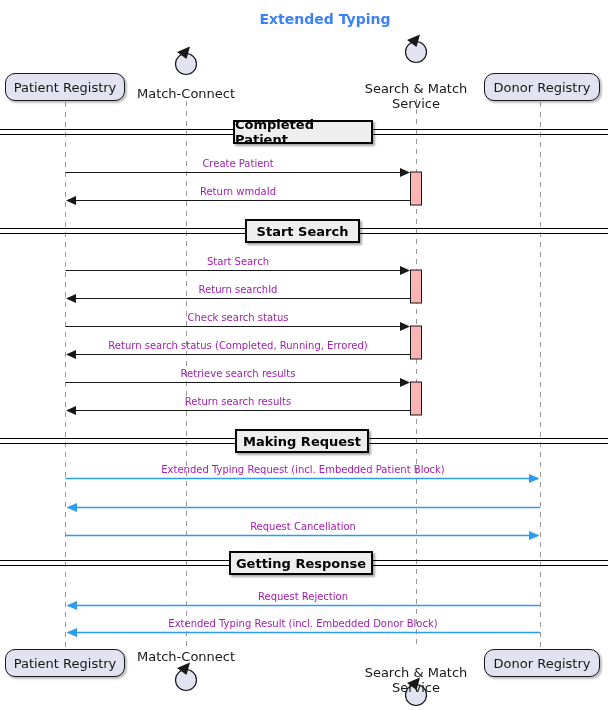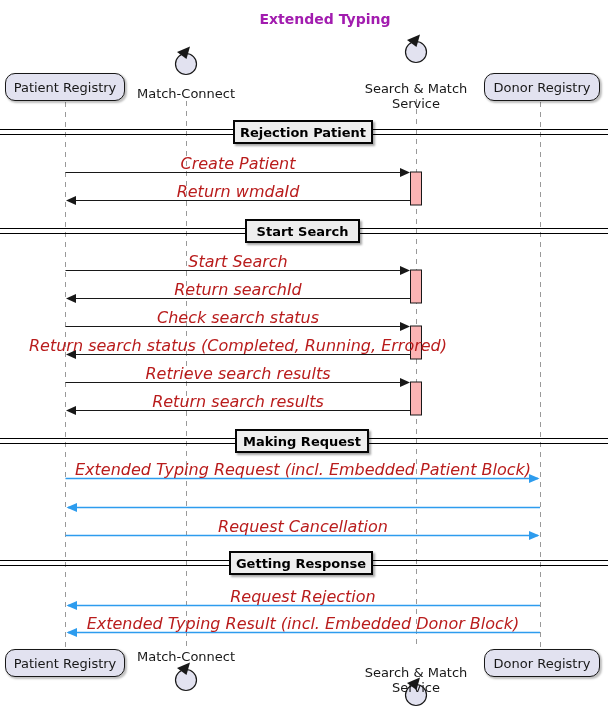--- a/index.html
+++ b/index.html
@@ -1,32 +1,32 @@
 <!DOCTYPE html>
 <html style="--participant_fill: #E2E2F0; --participant_border: #181818; --activation_fill: #FBB4B4; --divider_fill: #EEEEEE; --arrow_black: #181818; --arrow_blue: #2D9CEE; --lifeline: #999999;"><head>
 <meta charset="utf-8">
 <style>
   html,body{margin:0;padding:0;background:#ffffff;}
   .stage{position:relative;width:608px;height:711px;background:#fff;
          font-family:"DejaVu Sans","Liberation Sans",sans-serif;color:#181818;overflow:hidden;}
   svg{position:absolute;left:0;top:0;}
   .title{position:absolute;left:0;right:0;top:11px;text-align:center;
-         font-size:14px;font-weight:bold;color:#a21caf;padding-left:42px;}
+         font-size:14px;font-weight:bold;color:#3b82f6;padding-left:42px;}
   .pbox{position:absolute;height:26px;background:var(--participant_fill,#E2E2F0);
         border:1px solid var(--participant_border,#181818);border-radius:10px;
         display:flex;align-items:center;justify-content:center;font-size:13px;
         box-shadow:1.5px 1.5px 2px rgba(0,0,0,.25);}
   .plabel{position:absolute;transform:translateX(-50%);font-size:13px;white-space:nowrap;}
   .plabel.wrap{white-space:normal;width:120px;text-align:center;line-height:15px;margin-top:17px;}
   .divbox{position:absolute;height:20px;background:var(--divider_fill,#EEEEEE);
           border:2px solid #050505;display:flex;align-items:center;justify-content:center;
           font-size:13px;font-weight:bold;color:#000;
           box-shadow:2px 2px 2px rgba(0,0,0,.35);}
   .msg{position:absolute;transform:translateX(-50%);white-space:nowrap;
-       font-size:16px;height:15px;line-height:15px;color:#b91c1c;font-style:italic;}
+       font-size:10px;height:15px;line-height:15px;color:#a21caf;}
   .lf{stroke:var(--lifeline,#999999);stroke-width:1;stroke-dasharray:5 5;fill:none;}
   .bl{stroke:var(--arrow_black,#181818);stroke-width:1.2;fill:none;}
   .bh{fill:var(--arrow_black,#181818);stroke:none;}
   .bu{stroke:var(--arrow_blue,#2D9CEE);stroke-width:1.4;fill:none;}
   .buh{fill:var(--arrow_blue,#2D9CEE);stroke:none;}
   .act{fill:var(--activation_fill,#FBB4B4);stroke:var(--participant_border,#181818);stroke-width:1;}
   .ctrl{fill:var(--participant_fill,#E2E2F0);stroke:var(--participant_border,#181818);stroke-width:1.2;}
   .ctrlh{fill:#181818;stroke:none;}
   .dl{stroke:#000;stroke-width:1;}
 </style>
@@ -141,21 +141,21 @@
   <div class="pbox" style="left:5px;top:73px;width:118px;">
     <span>Patient Registry</span>
   </div>
   <div class="plabel" style="left:186px;top:86px;">Match-Connect</div>
   <div class="plabel wrap" style="left:416px;top:64px;">Search &amp; Match Service</div>
   <div class="pbox" style="left:484px;top:73px;width:114px;">
     <span>Donor Registry</span>
   </div>
 
   <div class="divbox" style="left:233px;top:120px;width:136px;">
-    <span>Rejection Patient</span>
+    <span>Completed Patient</span>
   </div>
   <div class="divbox" style="left:245px;top:219px;width:111px;">
     <span>Start Search</span>
   </div>
   <div class="divbox" style="left:235px;top:429px;width:130px;">
     <span>Making Request</span>
   </div>
   <div class="divbox" style="left:229px;top:551px;width:140px;">
     <span>Getting Response</span>
   </div>

